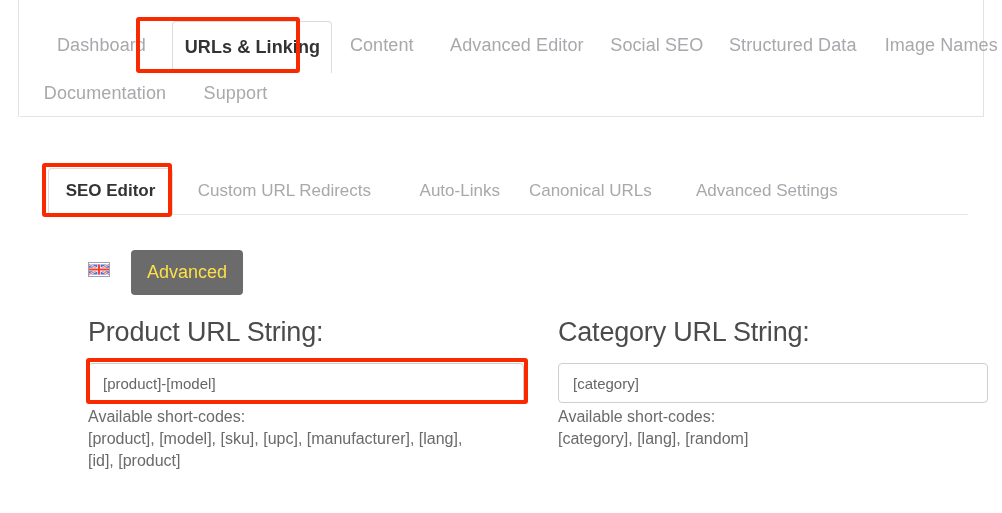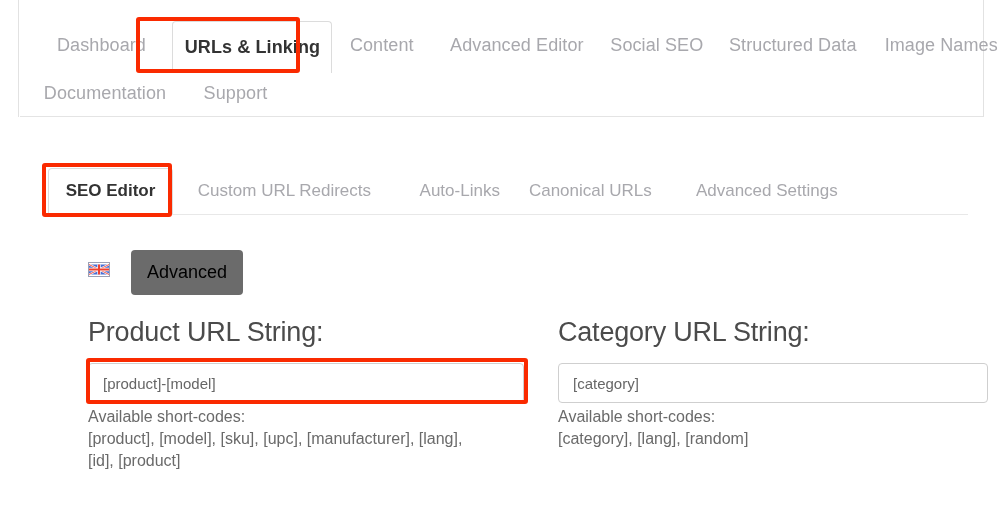--- a/index.html
+++ b/index.html
@@ -128,21 +128,21 @@
     box-sizing: border-box;
     overflow: hidden;
   }
   .lang-flag svg { display: block; }
 
   .btn-advanced {
     position: absolute;
     left: 131px; top: 250px;
     width: 112px; height: 45px;
     background: #6b6b6b;
-    color: #000000;
+    color: #fde047;
     border: none;
     border-radius: 4px;
     font-size: 18px;
     font-family: "Liberation Sans", sans-serif;
     cursor: pointer;
     padding: 0;
   }
 
   
   .col {

